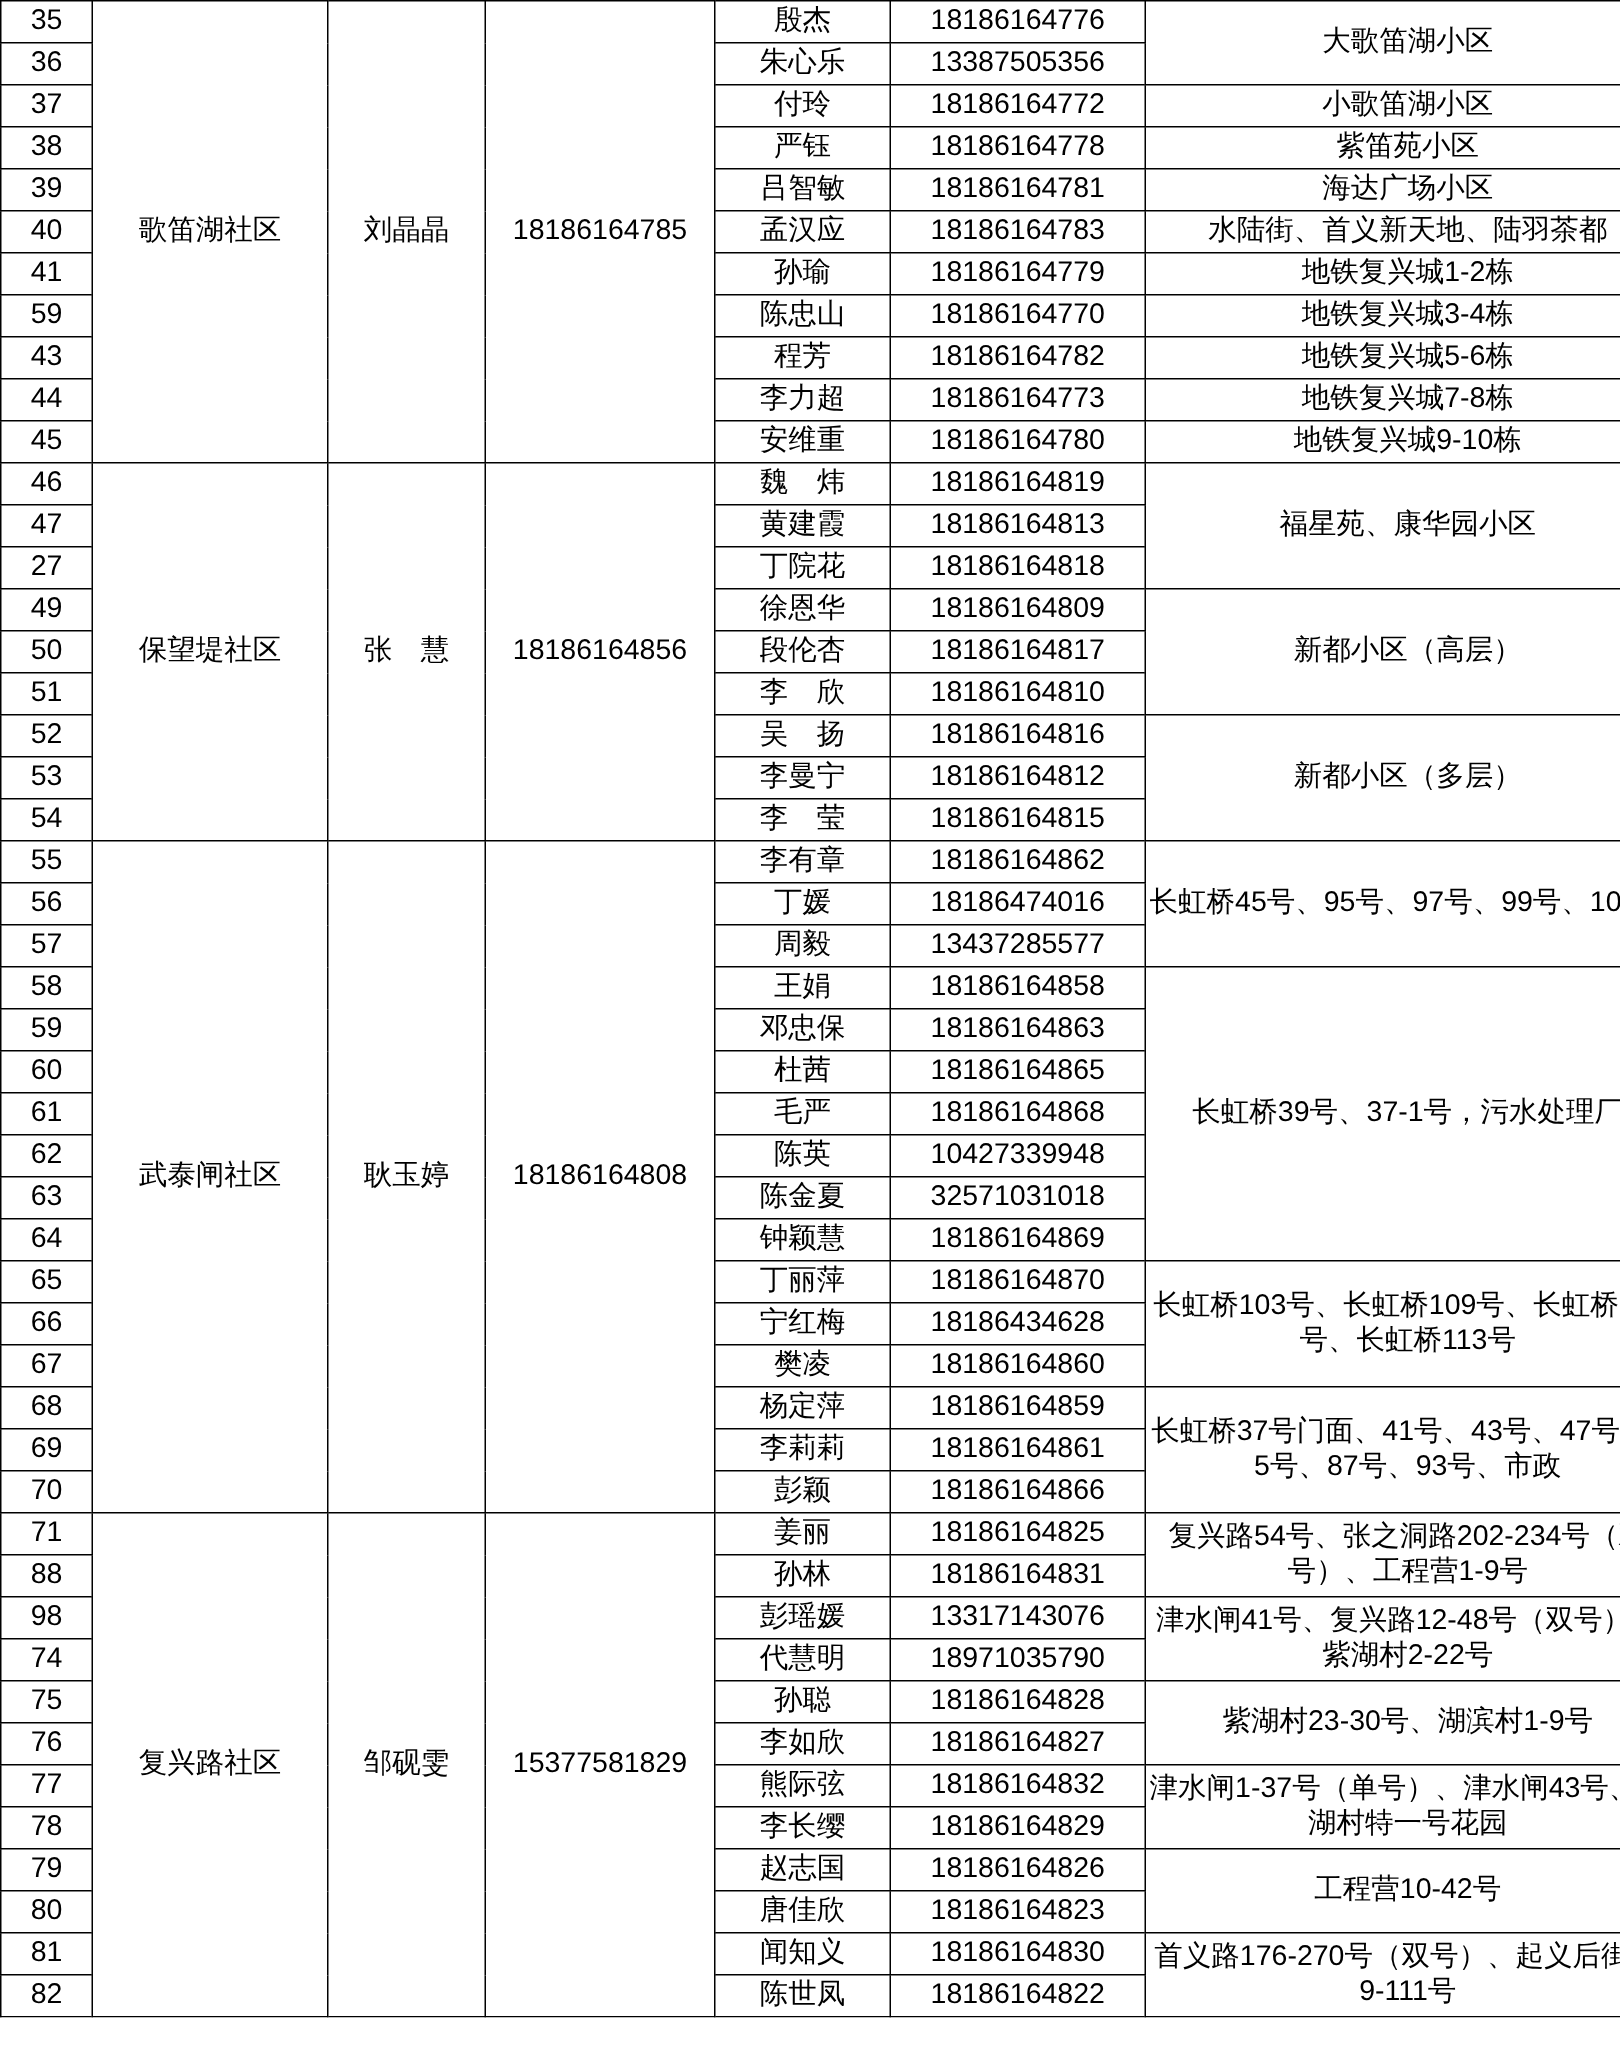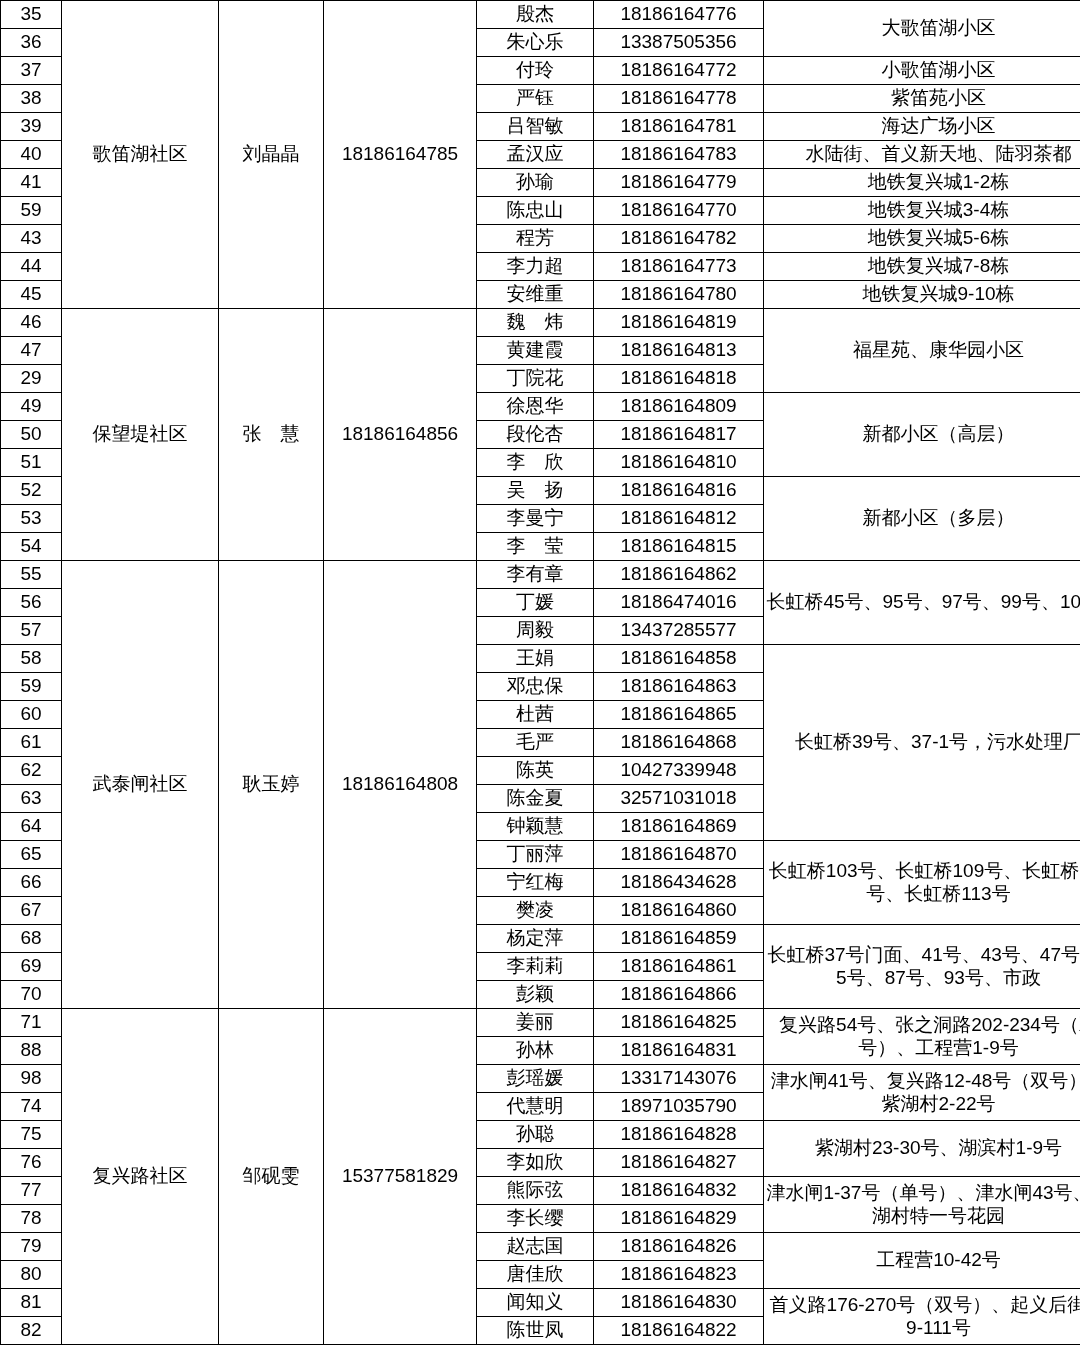--- a/index.html
+++ b/index.html
@@ -117,21 +117,21 @@
         <td class="col-name">魏　炜</td>
         <td class="col-tel">18186164819</td>
         <td class="col-area wrap" rowspan="3">福星苑、康华园小区</td>
       </tr>
       <tr class="row-h">
         <td class="col-idx">47</td>
         <td class="col-name">黄建霞</td>
         <td class="col-tel">18186164813</td>
       </tr>
       <tr class="row-h">
-        <td class="col-idx">29</td>
+        <td class="col-idx">27</td>
         <td class="col-name">丁院花</td>
         <td class="col-tel">18186164818</td>
       </tr>
       <tr class="row-h">
         <td class="col-idx">49</td>
         <td class="col-name">徐恩华</td>
         <td class="col-tel">18186164809</td>
         <td class="col-area wrap" rowspan="3">新都小区（高层）</td>
       </tr>
       <tr class="row-h">

